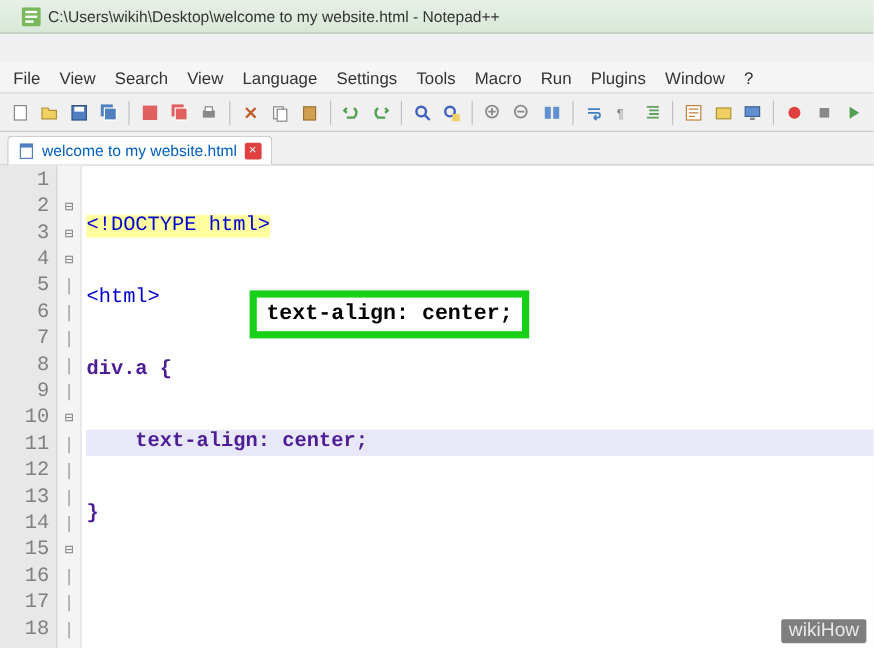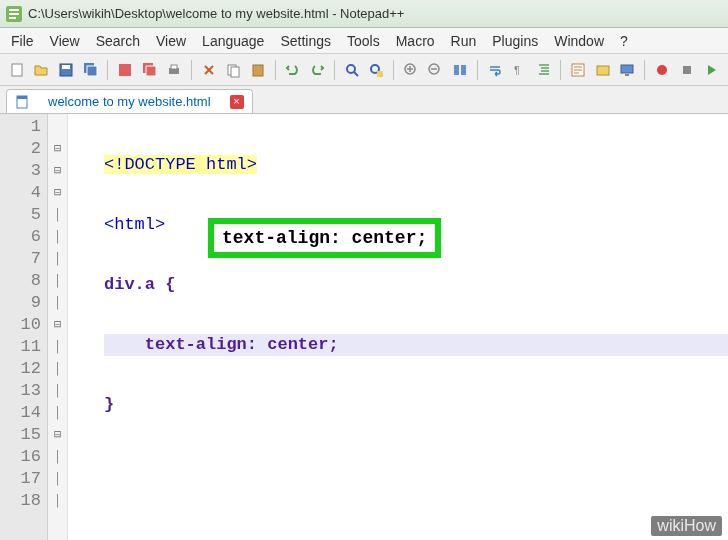--- a/index.html
+++ b/index.html
@@ -1,35 +1,35 @@
 <!DOCTYPE html>
 <html><head>
 <meta charset="utf-8">
 <style>
 * { margin: 0; padding: 0; box-sizing: border-box; }
 body { font-family: "Segoe UI", Tahoma, sans-serif; font-size: 13px; background: #f0f0f0; width: 728px; height: 540px; overflow: hidden; position: relative; }
-.titlebar { background: linear-gradient(#e8f0e8, #d8e8d8); border-bottom: 1px solid #b0c0b0; height: 28px; display: flex; align-items: center; padding: 0 6px; }
+.titlebar { background: linear-gradient(#e8f0e8, #d8e8d8); border-bottom: 1px solid #b0c0b0; height: 28px; display: flex; align-items: center; padding: 0 18px; }
 .titlebar .icon { width: 16px; height: 16px; margin-right: 6px; display: inline-flex; }
 .titlebar .title { color: #333; font-size: 13px; }
-.menubar { background: #f5f5f5; border-bottom: 1px solid #d0d0d0; height: 26px; display: flex; align-items: center; padding: 0 4px; gap: 2px; }
+.menubar { background: #f5f5f5; border-bottom: 1px solid #d0d0d0; height: 26px; display: flex; align-items: center; padding: 0 4px; gap: 2px; margin-top: 24px; }
 .menubar .menu-item { padding: 3px 7px; color: #333; cursor: default; font-size: 14px; }
 .toolbar { background: #f0f0f0; border-bottom: 1px solid #c8c8c8; height: 32px; display: flex; align-items: center; padding: 0 6px; gap: 3px; }
 .tb-btn { width: 22px; height: 22px; border: 1px solid transparent; display: inline-flex; align-items: center; justify-content: center; border-radius: 2px; }
 .tb-sep { width: 1px; height: 20px; background: #c0c0c0; margin: 0 3px; }
 .tabbar { background: #f0f0f0; border-bottom: 1px solid #c0c0c0; height: 28px; display: flex; align-items: flex-end; padding: 0 6px; }
-.tab { background: #fff; border: 1px solid #c0c0c0; border-bottom: none; border-radius: 4px 4px 0 0; padding: 4px 8px; display: flex; align-items: center; gap: 19px; font-size: 13px; color: #0060c0; }
+.tab { background: #fff; border: 1px solid #c0c0c0; border-bottom: none; border-radius: 4px 4px 0 0; padding: 4px 8px; display: flex; align-items: center; gap: 6px; font-size: 13px; color: #0060c0; }
 .tab .file-icon { width: 14px; height: 14px; display: inline-flex; }
 .tab .close { width: 14px; height: 14px; background: #e04040; border-radius: 2px; color: #fff; font-size: 11px; display: inline-flex; align-items: center; justify-content: center; line-height: 1; }
 .editor { display: flex; height: calc(540px - 28px - 26px - 32px - 28px); background: #fff; font-family: "Courier New", monospace; font-size: 17px; }
 .gutter { width: 48px; background: #e8e8e8; border-right: 1px solid #d0d0d0; text-align: right; color: #808080; padding: 2px 6px 2px 0; }
 .gutter div { line-height: 22px; }
 .fold { width: 20px; background: #f4f4f4; border-right: 1px solid #e0e0e0; padding: 2px 0; text-align: center; color: #808080; font-size: 12px; }
 .fold div { line-height: 22px; height: 22px; }
 .code { flex: 1; padding: 2px 0 2px 4px; position: relative; white-space: pre; }
-.code .line { line-height: 22px; height: 22px; margin-left: 32px; }
+.code .line { line-height: 22px; height: 22px; }
 .hl-line { background: #e8e8f8; }
 .tag { color: #0000d0; }
 .kw { color: #4c1d95; font-weight: bold; }
 .doctype-bg { background: #ffffa0; }
 .highlight-box { position: absolute; border: 6px solid #18d018; background: #fff; padding: 0 8px; left: 140px; top: 104px; font-weight: bold; font-size: 18px; line-height: 28px; }
 .watermark { position: absolute; right: 6px; bottom: 4px; font-size: 16px; color: #e8e8e8; background: rgba(40,40,40,0.6); padding: 1px 6px; border-radius: 2px; font-family: sans-serif; }
 </style>
 </head>
 <body>
 

